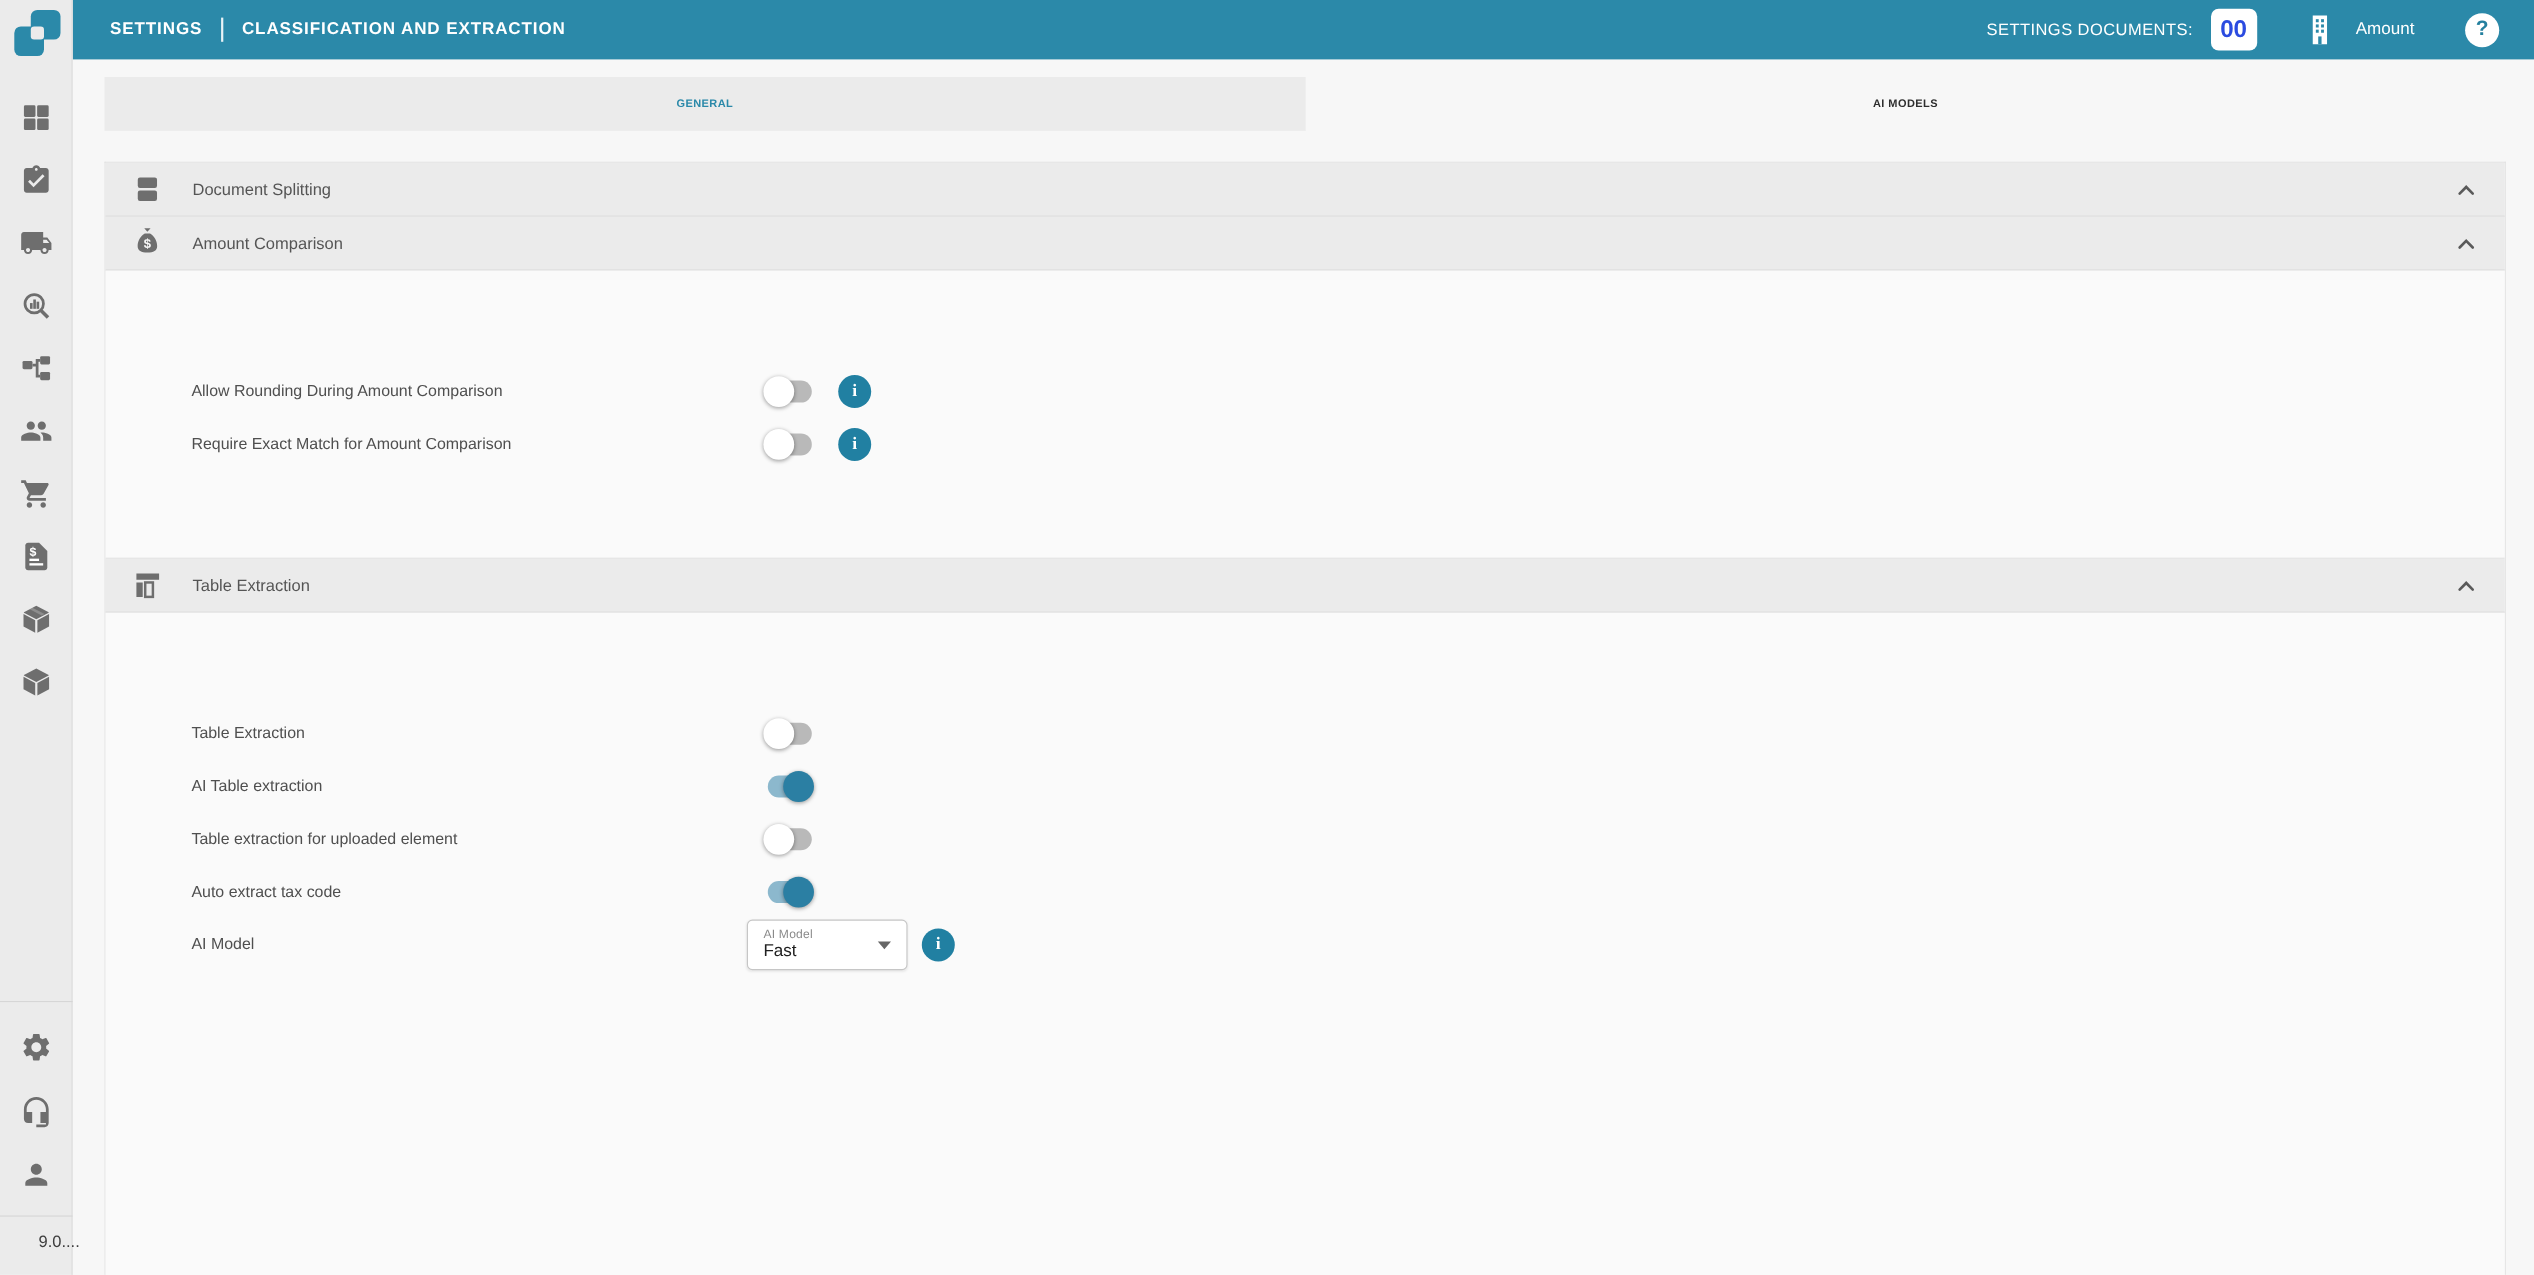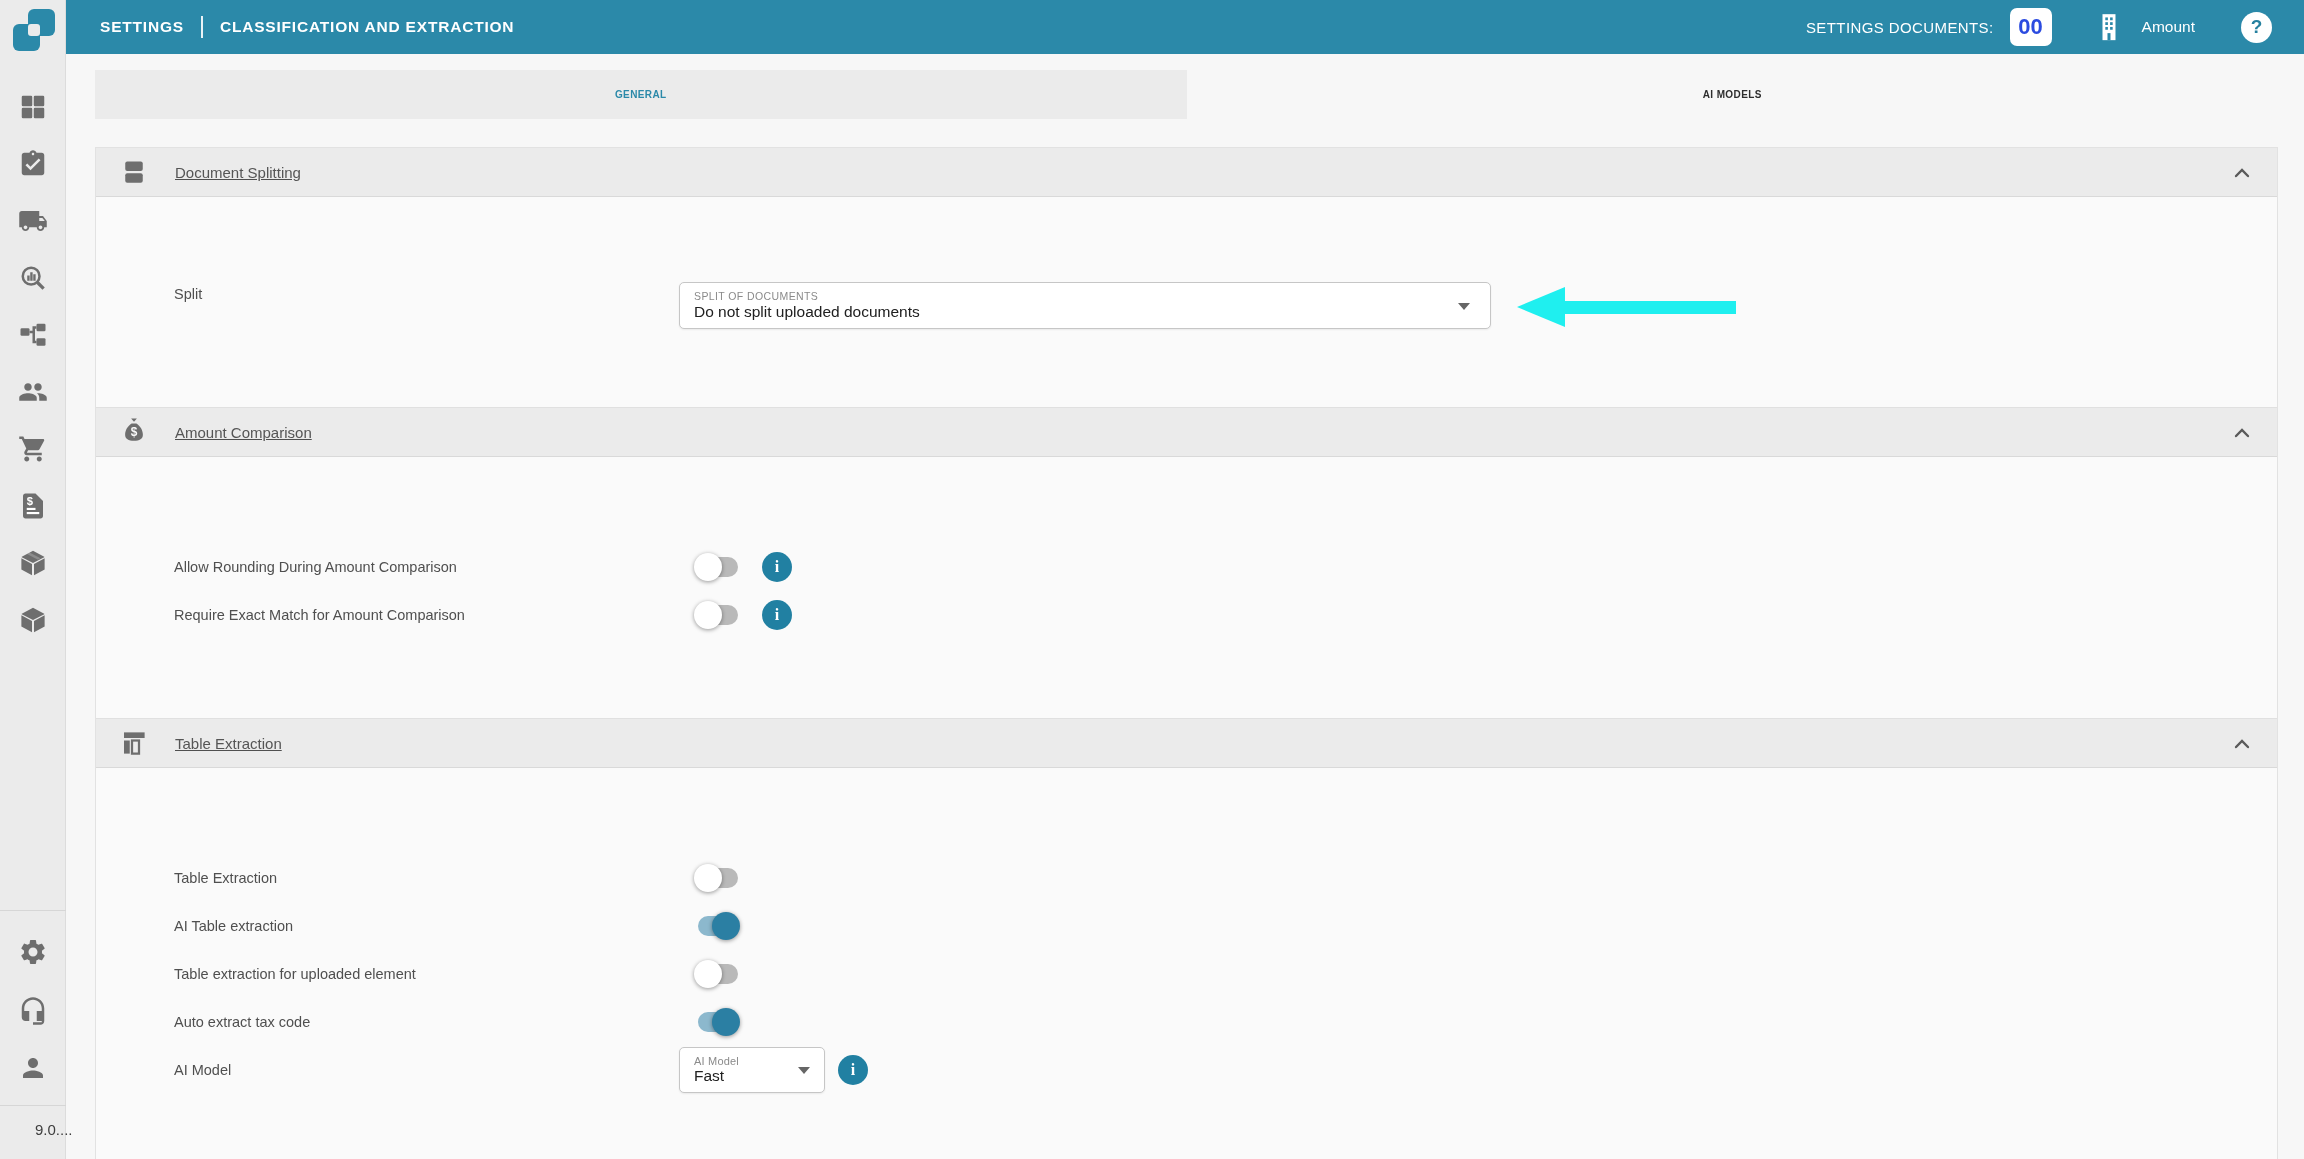--- a/index.html
+++ b/index.html
@@ -47,21 +47,21 @@
 
   
   .tabs { position:absolute; left:95px; top:70px; width:2183px; height:49px; display:flex; }
   .tab { flex:1; display:flex; align-items:center; justify-content:center;
     font-size:10px; font-weight:700; letter-spacing:.4px; color:#2e2e2e; cursor:pointer; }
   .tab.active { background:#ebebeb; color:#2b89a9; }
 
   
   .cards { position:absolute; left:95px; top:147px; width:2183px; bottom:0;
     display:flex; flex-direction:column;
-    border:1px solid #e2e2e2; border-bottom:none; background:#fafafa;text-decoration:underline; }
+    border:1px solid #e2e2e2; border-bottom:none; background:#fafafa; }
   .sec-header { height:49px; background:#ebebeb; border-bottom:1px solid #d9d9d9;
     display:flex; align-items:center; position:relative; flex:none; cursor:pointer; }
   .sec-header .sicon { margin-left:23px; width:30px; height:30px; }
   .sec-header .stitle { margin-left:26px; font-size:15px; color:#555; }
   .sec-header .chev { position:absolute; right:22px; top:12px; width:26px; height:26px; }
   .sec-body { position:relative; background:#fafafa; border-bottom:1px solid #e0e0e0; flex:none; }
   #ds-body { height:211px; }
   #af-body { height:262px; }
   #te-body { flex:1; border-bottom:none; }
 
@@ -260,32 +260,20 @@
           <rect x="5" y="13" width="14" height="7.6" rx="1.6"></rect>
         </svg>
     </span>
     <span class="stitle">Document Splitting</span>
     <span class="chev">
       <svg viewBox="0 0 24 24">
           <path d="M6.5 14.8l5.5-5.6 5.5 5.6" fill="none" stroke="#5a5a5a" stroke-width="2.2" stroke-linecap="round"></path>
         </svg>
     </span>
   </div>
-  <div class="sec-body" id="ds-body">
-    <span class="field-label lbl-split">Split</span>
-    <div class="dd dd-split">
-      <span class="dd-label">SPLIT OF DOCUMENTS</span>
-      <span class="dd-value">Do not split uploaded documents</span>
-      <span class="dd-caret"></span>
-    </div>
-    <div class="cyan-arrow">
-      <div class="head"></div>
-      <div class="tail"></div>
-    </div>
-  </div>
 
   <div class="sec-header">
     <span class="sicon">
       <svg viewBox="0 0 24 24">
           <g fill="#6e6e6e">
             <path d="M9.7 1.2h4.6L12 3.8z"></path>
             <path d="M10.1 5.1h3.8c3.1 1.9 5.2 5.4 5.2 9 0 3.4-2.7 4.8-7.1 4.8s-7.1-1.4-7.1-4.8c0-3.6 2.1-7.1 5.2-9z"></path>
           </g>
           <text x="12" y="15.4" text-anchor="middle" font-size="9.5" font-weight="bold" fill="#fafafa">$</text>
         </svg>

